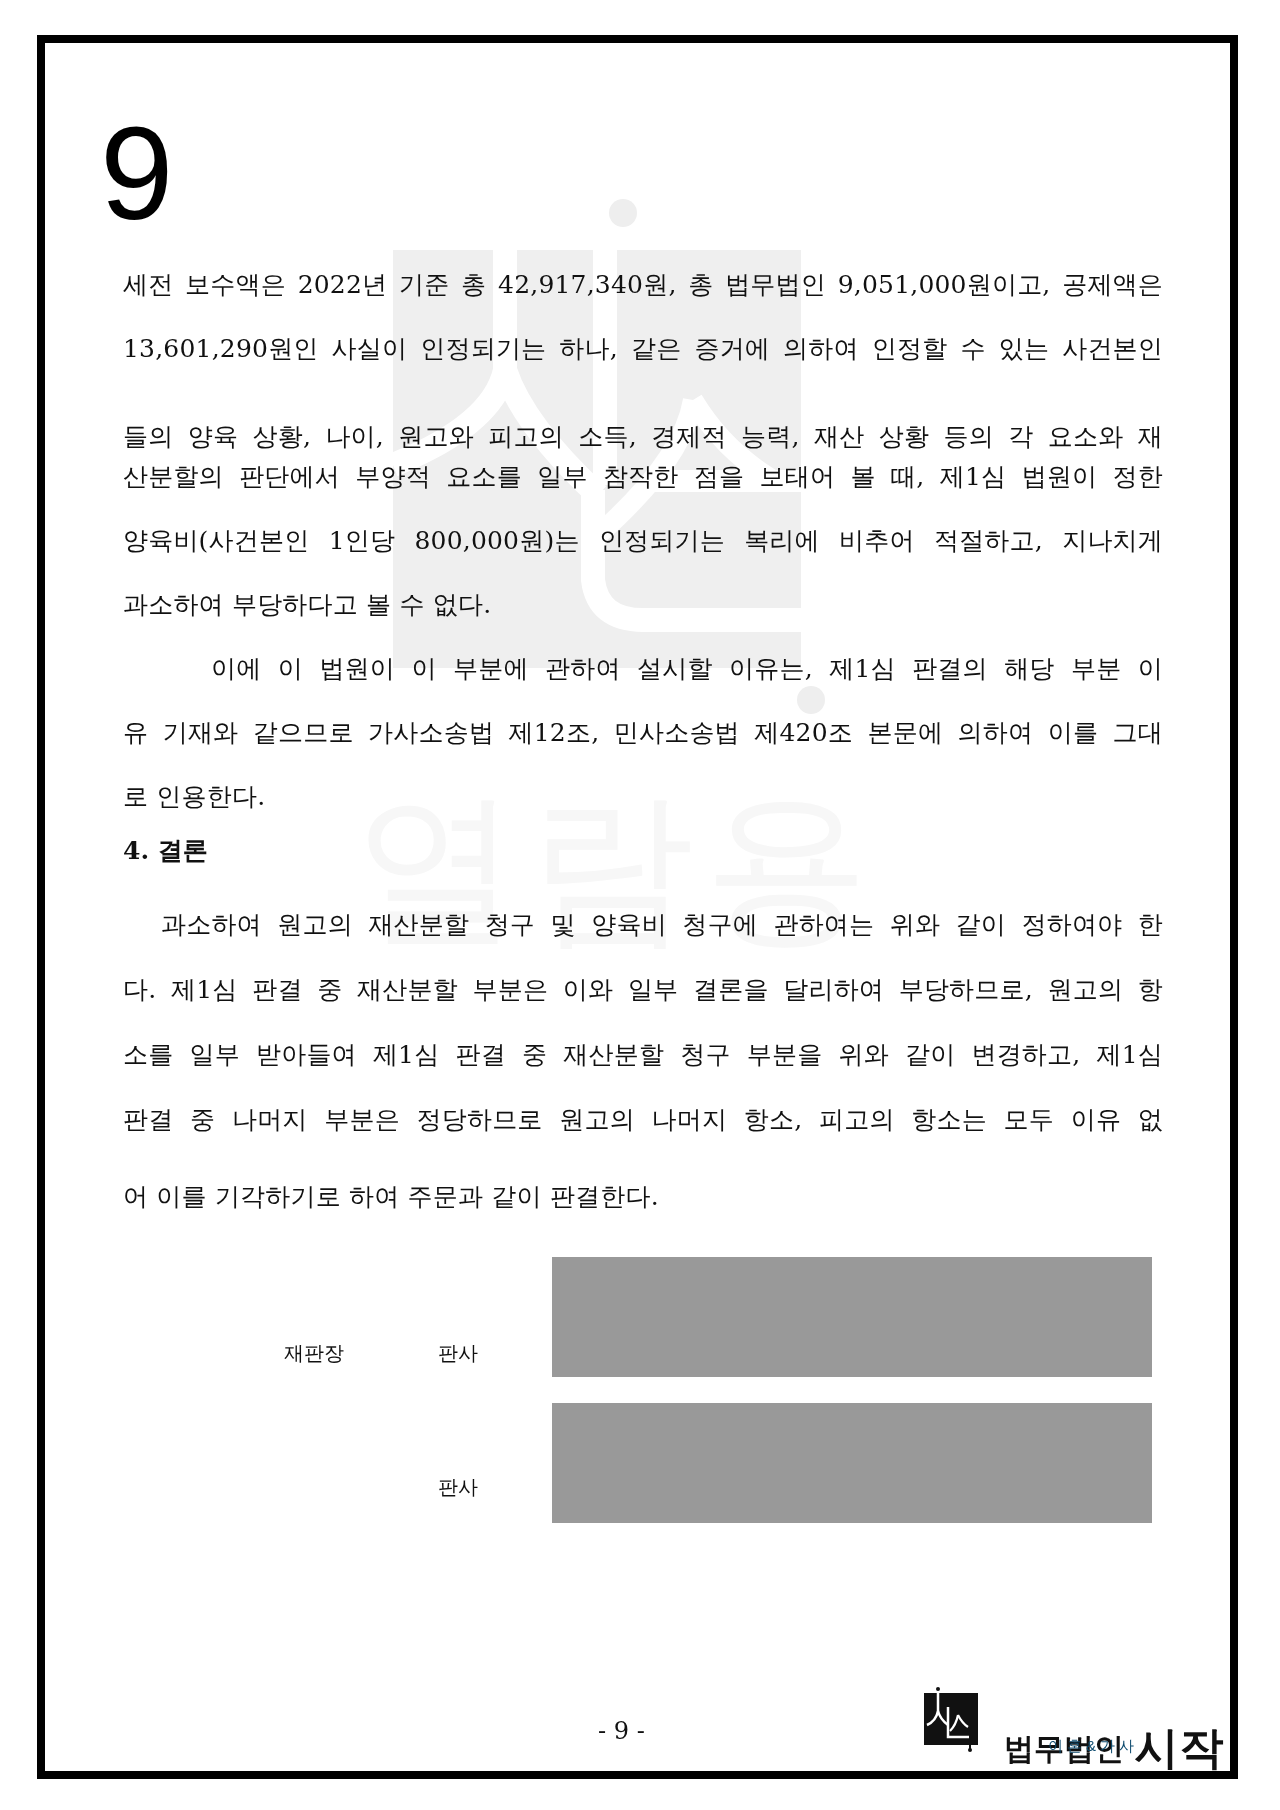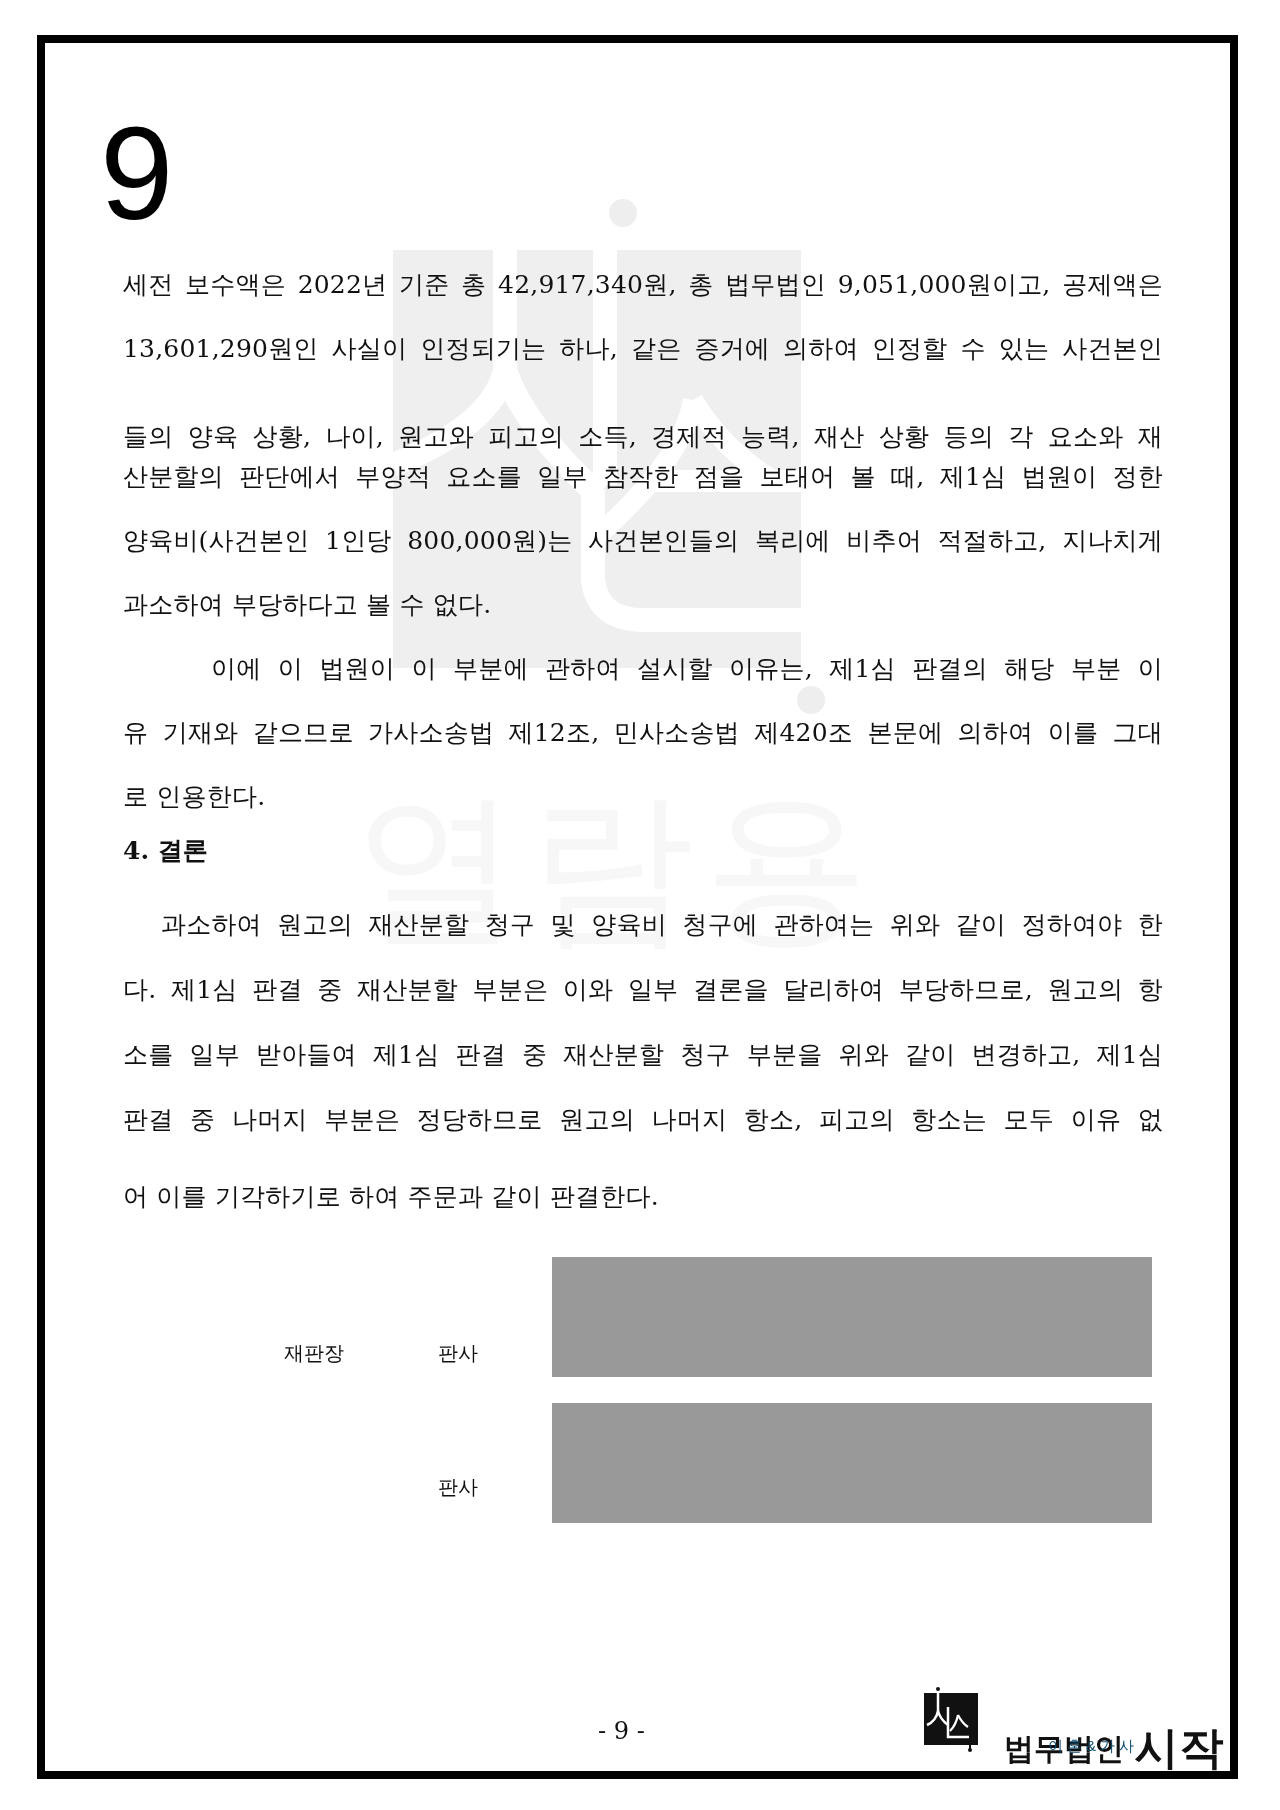--- a/index.html
+++ b/index.html
@@ -49,21 +49,21 @@
 
 <div class="watermark-text">열람용</div>
 
 <div class="page-num-large">9</div>
 
 <div class="body-text">
   <div class="line" style="top:270px;">세전 보수액은 2022년 기준 총 42,917,340원, 총 법무법인 9,051,000원이고, 공제액은</div>
   <div class="line" style="top:334px;">13,601,290원인 사실이 인정되기는 하나, 같은 증거에 의하여 인정할 수 있는 사건본인</div>
   <div class="line" style="top:422px;">들의 양육 상황, 나이, 원고와 피고의 소득, 경제적 능력, 재산 상황 등의 각 요소와 재</div>
   <div class="line" style="top:462px;">산분할의 판단에서 부양적 요소를 일부 참작한 점을 보태어 볼 때, 제1심 법원이 정한</div>
-  <div class="line" style="top:526px;">양육비(사건본인 1인당 800,000원)는 사건본인들의 복리에 비추어 적절하고, 지나치게</div>
+  <div class="line" style="top:526px;">양육비(사건본인 1인당 800,000원)는 인정되기는 복리에 비추어 적절하고, 지나치게</div>
   <div class="line last" style="top:590px;">과소하여 부당하다고 볼 수 없다.</div>
   <div class="line indent" style="top:654px;">이에 이 법원이 이 부분에 관하여 설시할 이유는, 제1심 판결의 해당 부분 이</div>
   <div class="line" style="top:718px;">유 기재와 같으므로 가사소송법 제12조, 민사소송법 제420조 본문에 의하여 이를 그대</div>
   <div class="line last" style="top:782px;">로 인용한다.</div>
 
   <div class="heading" style="top:836px;text-align:center;">4. 결론</div>
 
   <div class="line indent-small" style="top:910px;">과소하여 원고의 재산분할 청구 및 양육비 청구에 관하여는 위와 같이 정하여야 한</div>
   <div class="line" style="top:975px;">다. 제1심 판결 중 재산분할 부분은 이와 일부 결론을 달리하여 부당하므로, 원고의 항</div>
   <div class="line" style="top:1040px;">소를 일부 받아들여 제1심 판결 중 재산분할 청구 부분을 위와 같이 변경하고, 제1심</div>

